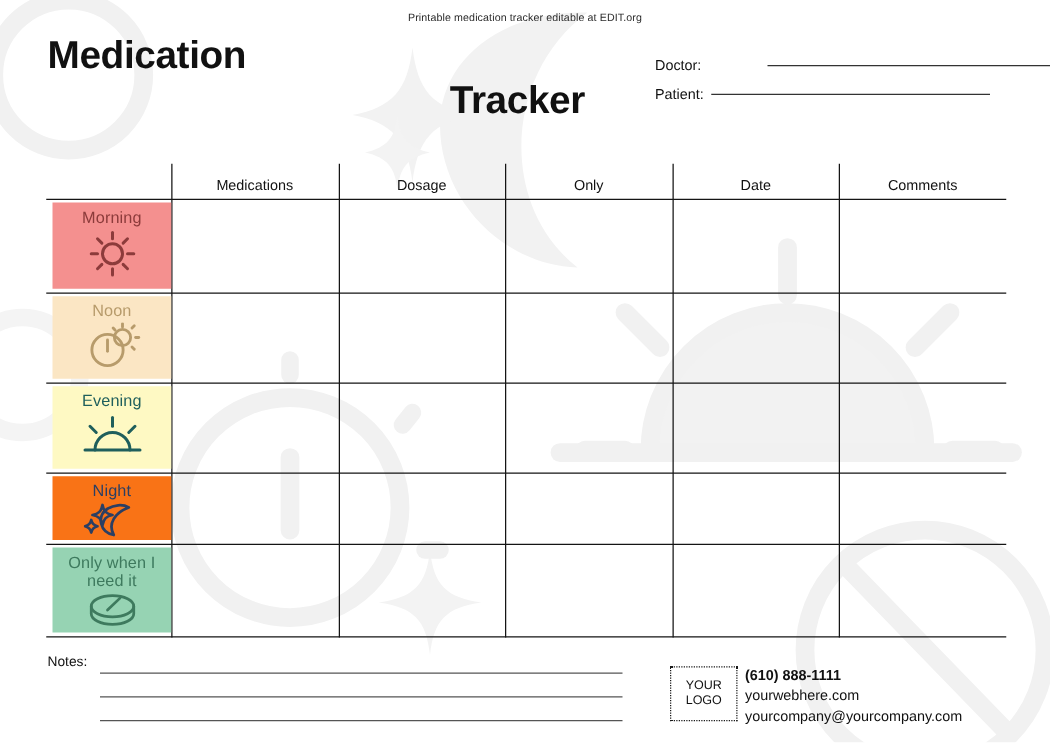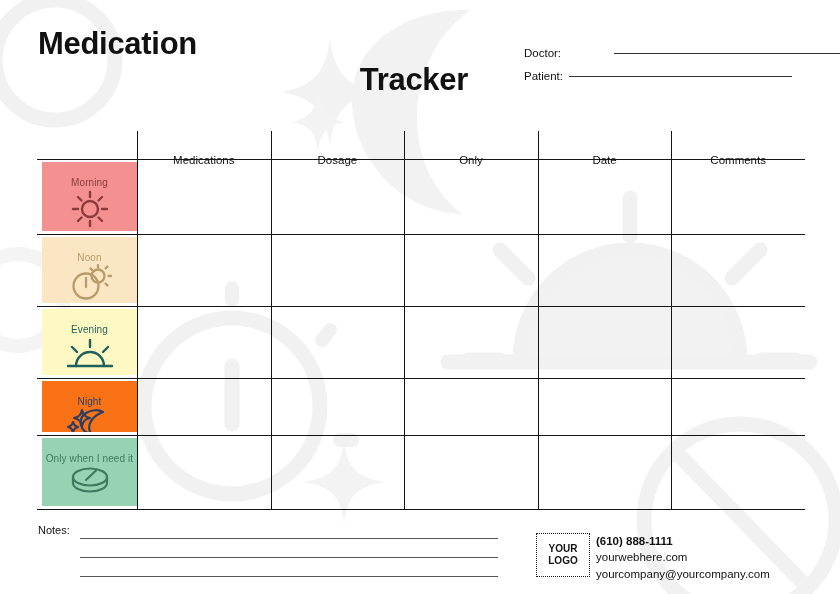--- a/index.html
+++ b/index.html
@@ -87,21 +87,21 @@
     position: absolute;
     left: 37px;
     top: 131px;
     width: 768px;
     height: 379px;
   }
   
   .col-headers {
     position: absolute;
     left: 100px;        
-    top: 15px;
+    top: 4px;
     width: 668px;
     height: 28px;
     display: flex;
   }
   .col-head {
     flex: 1 1 0;
     text-align: center;
     font-size: 11.5px;
     color: #111111;
     line-height: 28px;
@@ -126,23 +126,23 @@
   .swatch {
     position: absolute;
     left: 5px;          
     width: 95px;
     box-sizing: border-box;
     text-align: center;
     overflow: hidden;
   }
   .swatch-label {
     display: block;
-    font-size: 10px;
+    font-size: 13px;
     line-height: 1.12;
-    padding-top: 15px;
+    padding-top: 5px;
     letter-spacing: 0.1px;
   }
   .swatch-icon {
     display: block;
     margin: 1px auto 0 auto;
   }
 
   
   .notes-label {
     position: absolute;
@@ -165,21 +165,21 @@
   .logo-box {
     position: absolute;
     left: 536px; top: 533px;
     width: 52px; height: 42px;
     border: 1.6px dotted #1a1a1a;
     display: flex;
     flex-direction: column;
     align-items: center;
     justify-content: center;
     font-size: 10px;
-    font-weight: bold;
+    font-weight: normal;
     line-height: 1.18;
     color: #111111;
   }
   .contact {
     position: absolute;
     left: 596px; top: 533px;
     font-size: 11.5px;
     line-height: 1.42;
     color: #111111;
   }
@@ -227,20 +227,21 @@
         <circle cx="740" cy="520" r="96"></circle>
         <line x1="676" y1="452" x2="806" y2="586"></line>
       </g>
 
       <circle cx="18" cy="300" r="46" stroke="#f4f4f4" stroke-width="14"></circle>
     </g>
   </svg>
 
   <div id="content">
 
+    <div class="credit">Printable medication tracker editable at EDIT.org</div>
 
     <div class="title">
       <span>Medication</span>
       <span class="line2">Tracker</span>
     </div>
 
     <div class="field field-doctor">
       <span class="field-label">Doctor:</span>
       <span class="field-rule"></span>
     </div>

